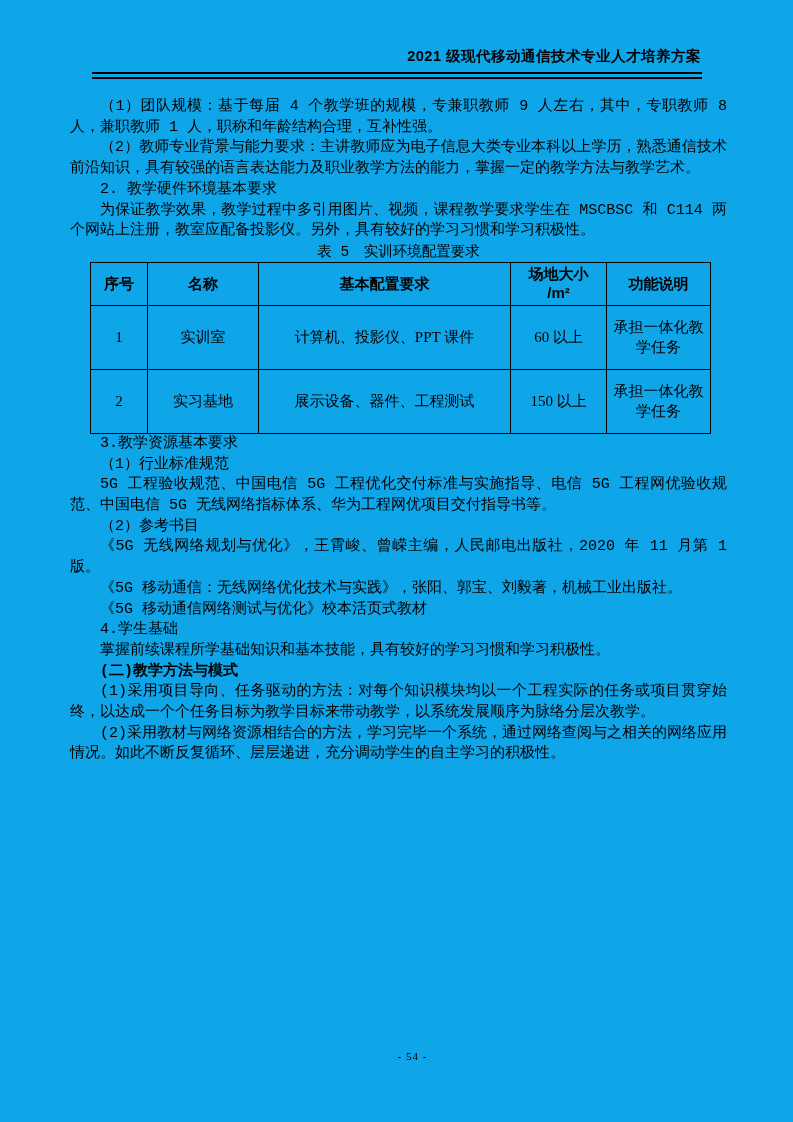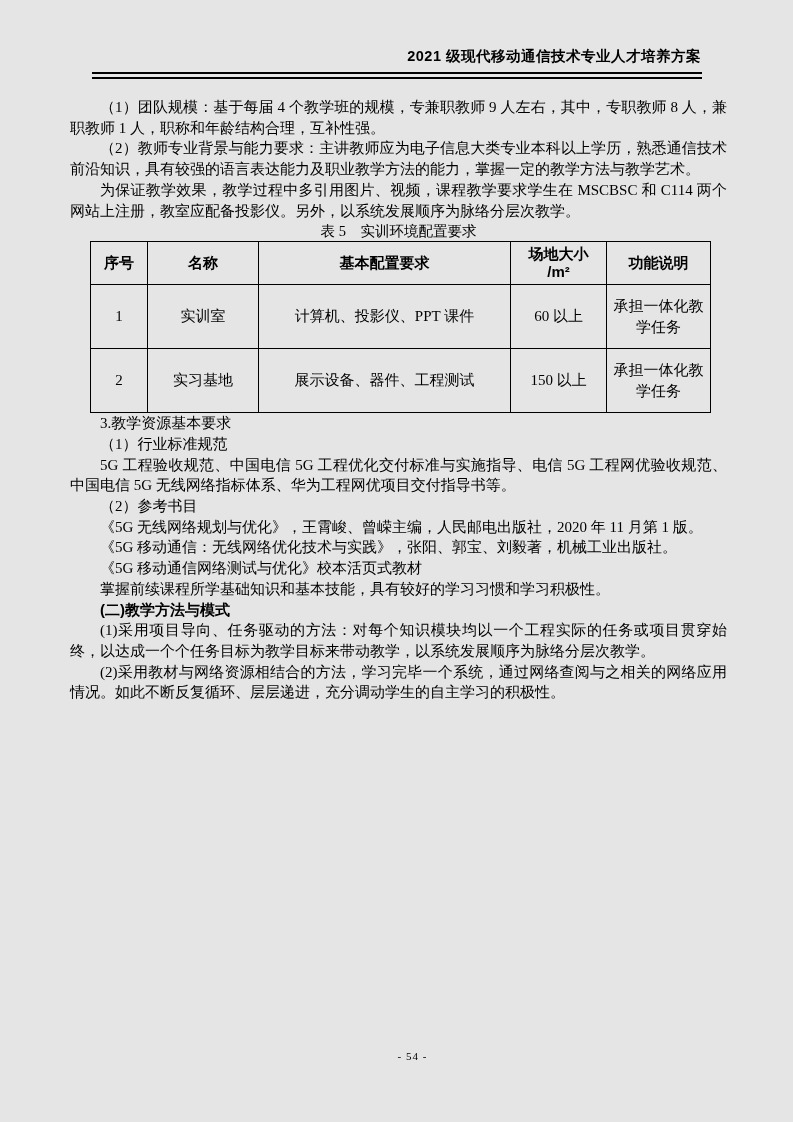--- a/index.html
+++ b/index.html
@@ -1,19 +1,19 @@
 <!DOCTYPE html>
 <html><head>
 <meta charset="utf-8">
 <style>
   html,body { margin:0; padding:0; background:#ffffff; }
   .page {
     position:relative;
     width:793px; height:1122px;
-    background:#e5e5e5;
+    background:#0ea5e9;
     color:#000000;
     font-family:"Liberation Serif","DejaVu Serif",serif;
     overflow:hidden;
   }
   
   .header-title {
     margin:48px 92px 0 70px;
     text-align:right;
     font-family:"Liberation Sans","DejaVu Sans",sans-serif;
     font-weight:bold;
@@ -27,21 +27,21 @@
     border-top:2px solid #000;
     border-bottom:2px solid #000;
   }
   
   .body {
     margin:18px 66px 0 70px;
     font-size:15px;
     line-height:20.7px;
     text-align:justify;
   }
-  .body p { margin:0; text-indent:2em; }
+  .body p { margin:0; text-indent:2em;font-family:Liberation Mono, monospace; }
   .hei-bold {
     font-family:"Liberation Sans","DejaVu Sans",sans-serif;
     font-weight:bold;
   }
   
   .caption {
     margin-top:1px;
     text-align:center;
     text-indent:0 !important;
     font-size:14.5px;
@@ -88,21 +88,22 @@
 <div class="page">
 
   <div class="header-title">2021 级现代移动通信技术专业人才培养方案</div>
   <div class="header-rule"></div>
 
   <div class="body">
 
     <p>（1）团队规模：基于每届 4 个教学班的规模，专兼职教师 9 人左右，其中，专职教师 8 人，兼职教师 1 人，职称和年龄结构合理，互补性强。</p>
     <p>（2）教师专业背景与能力要求：主讲教师应为电子信息大类专业本科以上学历，熟悉通信技术前沿知识，具有较强的语言表达能力及职业教学方法的能力，掌握一定的教学方法与教学艺术。</p>
 
-    <p>为保证教学效果，教学过程中多引用图片、视频，课程教学要求学生在 MSCBSC 和 C114 两个网站上注册，教室应配备投影仪。另外，以系统发展顺序为脉络分层次教学。</p>
+    <p>2. 教学硬件环境基本要求</p>
+    <p>为保证教学效果，教学过程中多引用图片、视频，课程教学要求学生在 MSCBSC 和 C114 两个网站上注册，教室应配备投影仪。另外，具有较好的学习习惯和学习积极性。</p>
 
     <p class="caption">表 5　实训环境配置要求</p>
 
     <table class="env">
       <colgroup>
         <col style="width:57px">
           <col style="width:111px">
           <col style="width:252px">
           <col style="width:96px">
           <col style="width:104px">
@@ -136,20 +137,21 @@
     </table>
 
     <p class="after-table">3.教学资源基本要求</p>
     <p>（1）行业标准规范</p>
     <p>5G 工程验收规范、中国电信 5G 工程优化交付标准与实施指导、电信 5G 工程网优验收规范、中国电信 5G 无线网络指标体系、华为工程网优项目交付指导书等。</p>
     <p>（2）参考书目</p>
     <p>《5G 无线网络规划与优化》，王霄峻、曾嵘主编，人民邮电出版社，2020 年 11 月第 1 版。</p>
     <p>《5G 移动通信：无线网络优化技术与实践》，张阳、郭宝、刘毅著，机械工业出版社。</p>
     <p>《5G 移动通信网络测试与优化》校本活页式教材</p>
 
+    <p>4.学生基础</p>
     <p>掌握前续课程所学基础知识和基本技能，具有较好的学习习惯和学习积极性。</p>
 
     <p class="hei-bold">(二)教学方法与模式</p>
     <p>(1)采用项目导向、任务驱动的方法：对每个知识模块均以一个工程实际的任务或项目贯穿始终，以达成一个个任务目标为教学目标来带动教学，以系统发展顺序为脉络分层次教学。</p>
     <p>(2)采用教材与网络资源相结合的方法，学习完毕一个系统，通过网络查阅与之相关的网络应用情况。如此不断反复循环、层层递进，充分调动学生的自主学习的积极性。</p>
 
   </div>
 
   <div class="footer">- 54 -</div>
 

